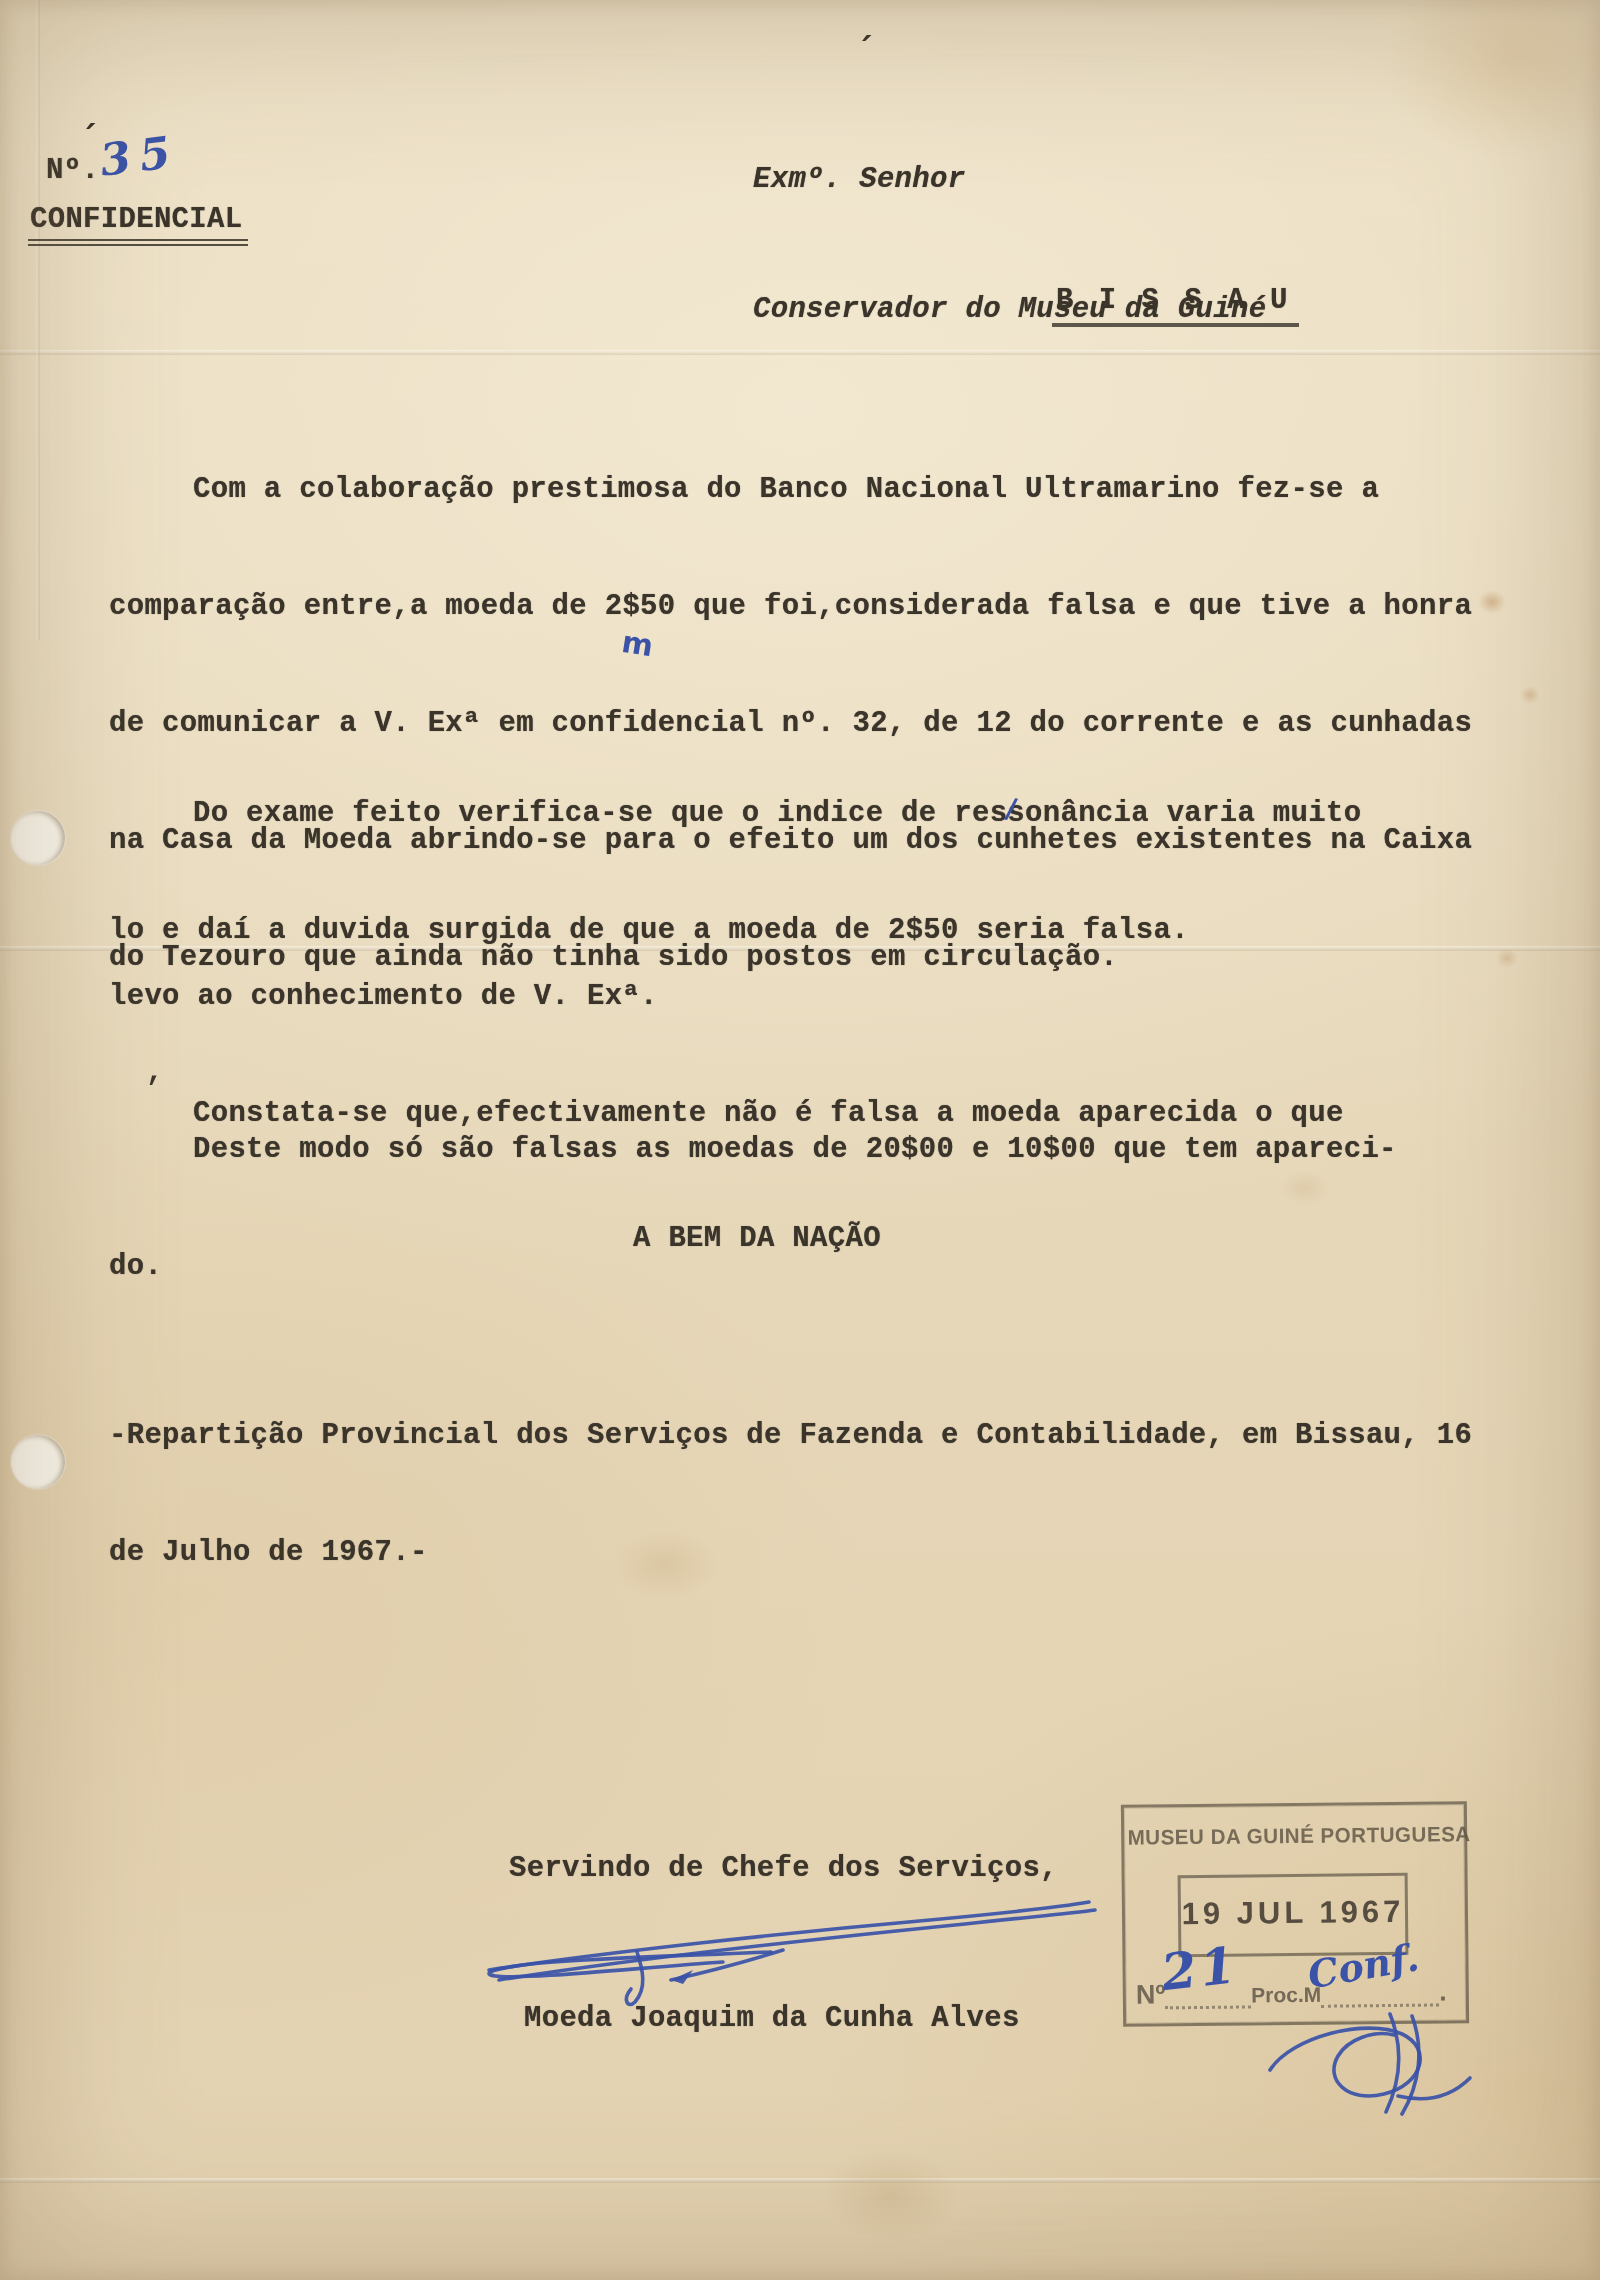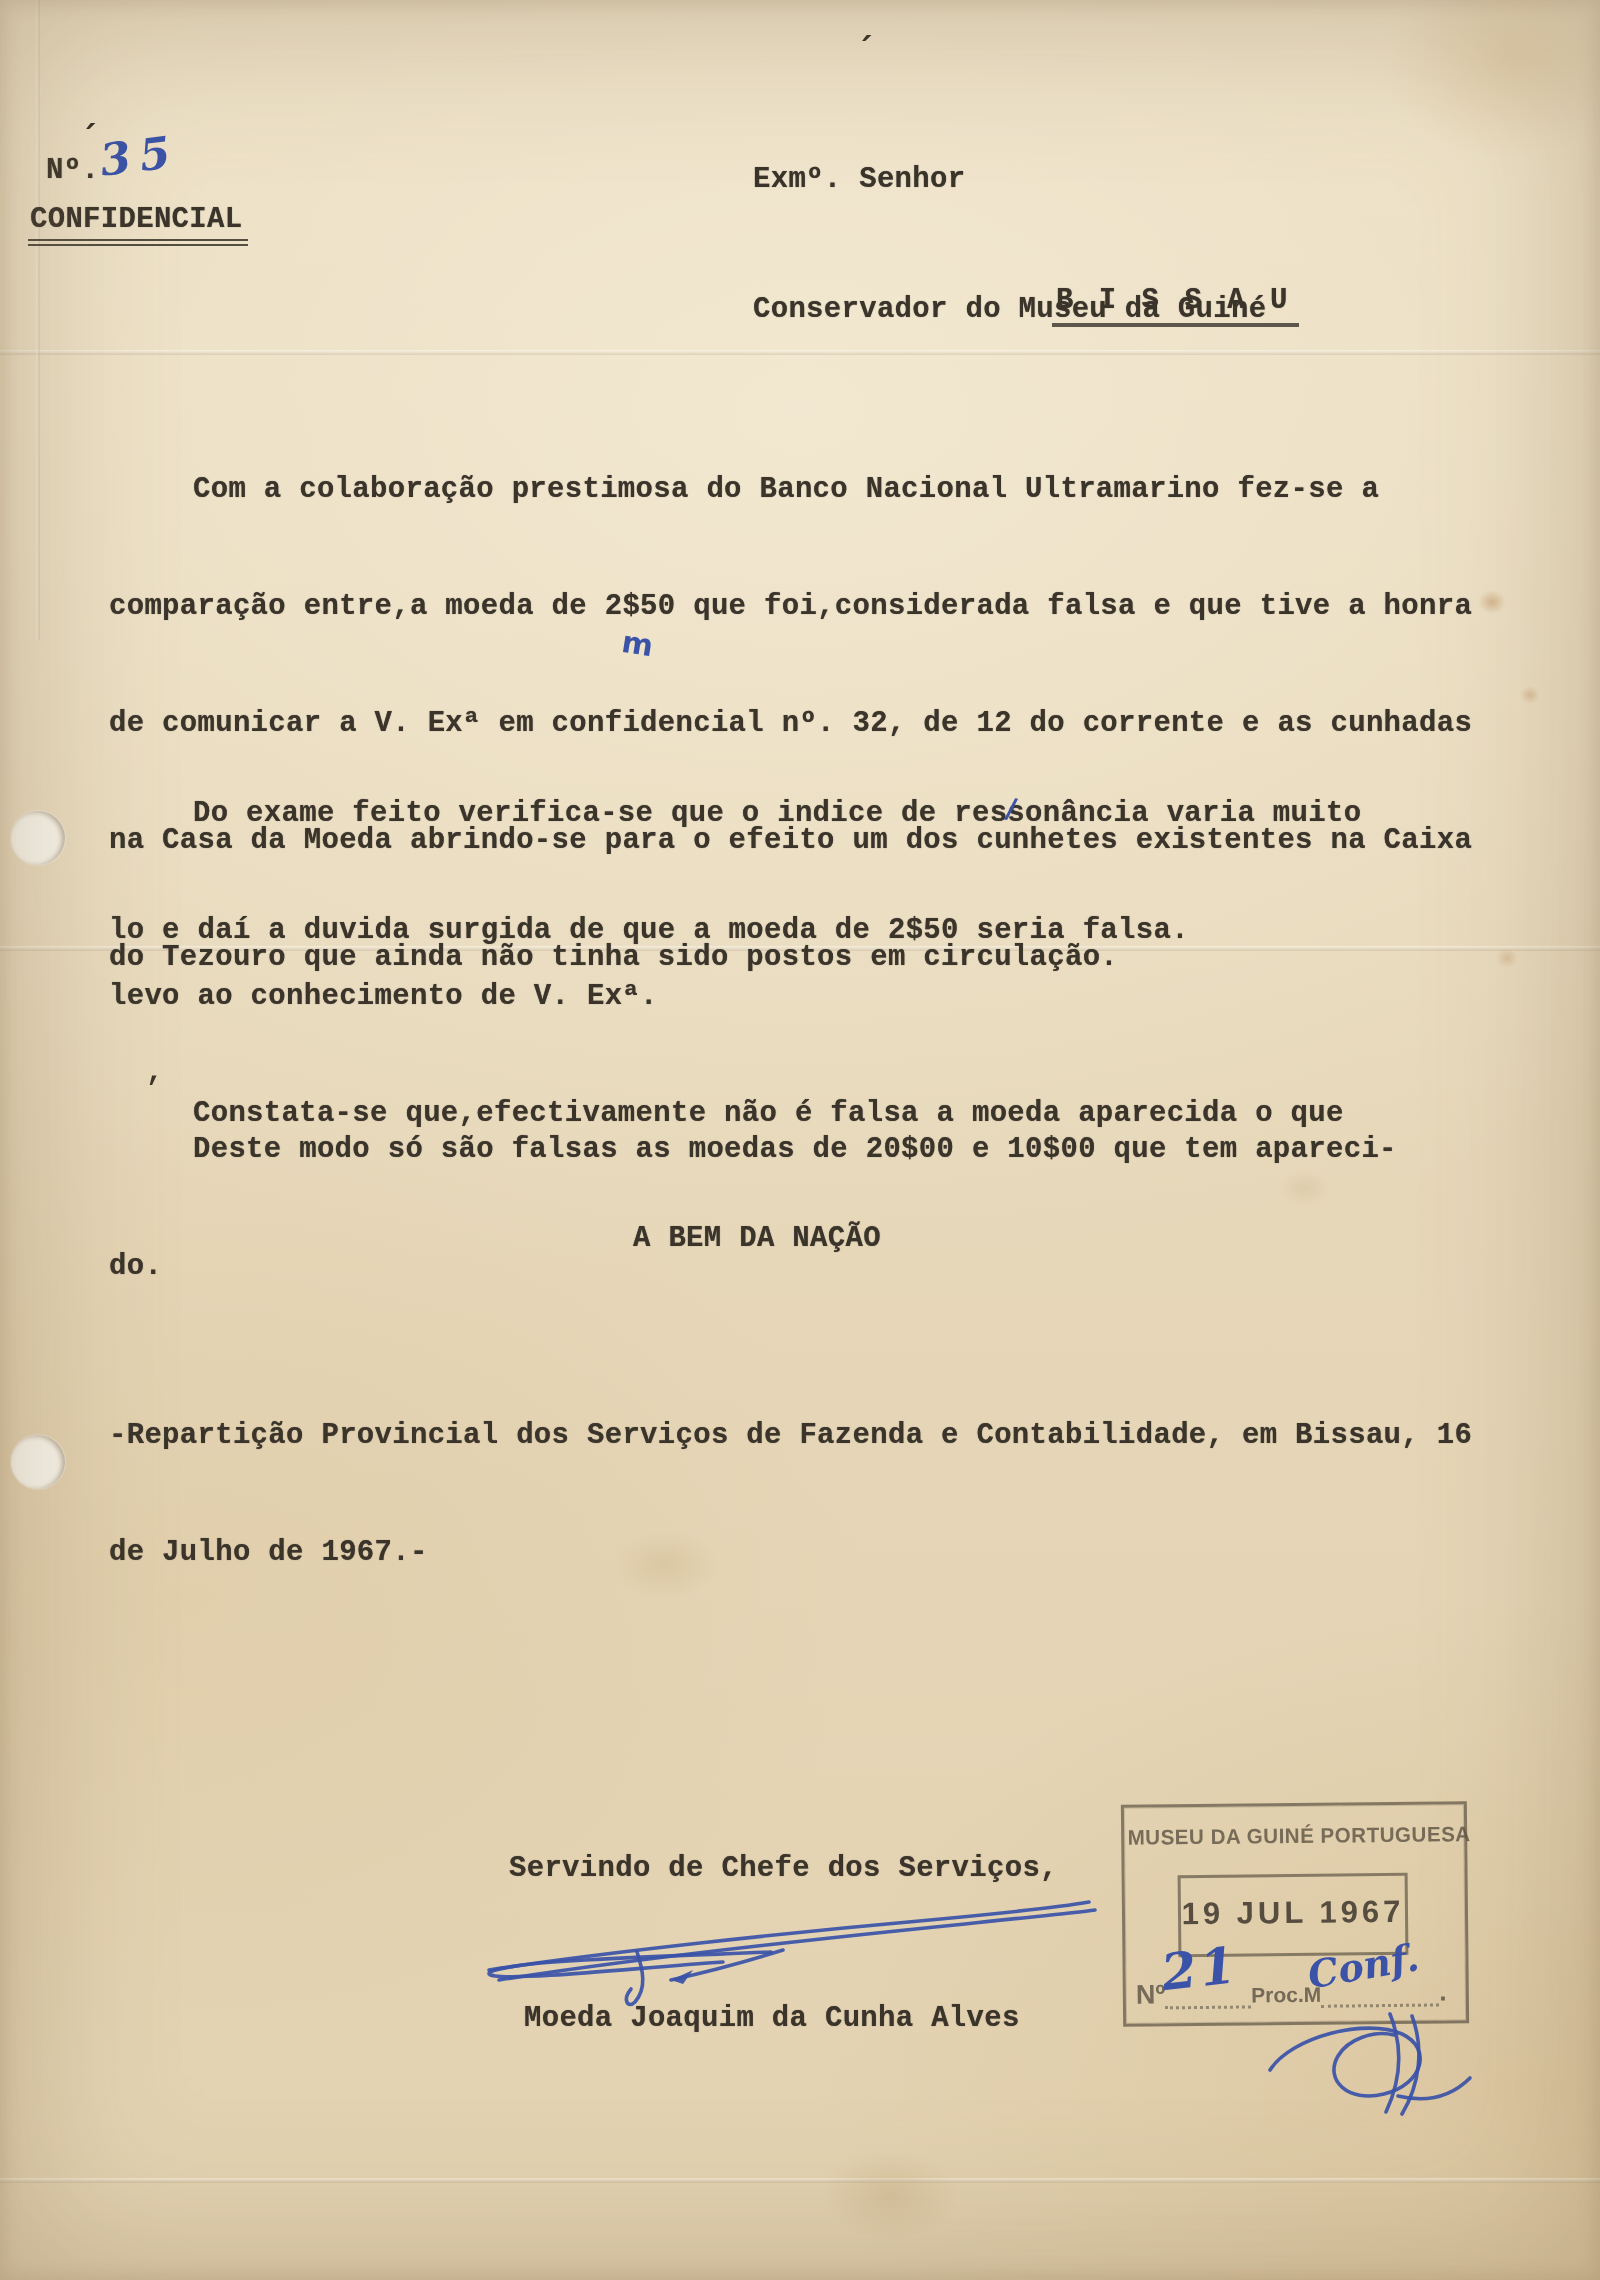--- a/index.html
+++ b/index.html
@@ -24,21 +24,21 @@
     font-family:"Liberation Mono","DejaVu Sans Mono",monospace;
     font-weight:700;
     font-size:29px;
     color:#3a342b;
     letter-spacing:0.3px;
     white-space:pre;
     text-shadow:0 0 1px rgba(52,46,38,0.65);
   }
   .para .line{height:51px;line-height:51px;}
   .indent{padding-left:84px;}
-  .addressee .line{height:64px;line-height:64px;}
+  .addressee .line{height:64px;line-height:64px;font-style:italic;}
   .confidential{
     border-bottom:7px double rgba(56,50,42,0.85);
     padding:0 6px 3px 2px;
   }
   .bissau{
     letter-spacing:4px;
     border-bottom:4px solid rgba(56,50,42,0.8);
     padding:0 8px 6px 4px;
   }
   .blue-hand{

